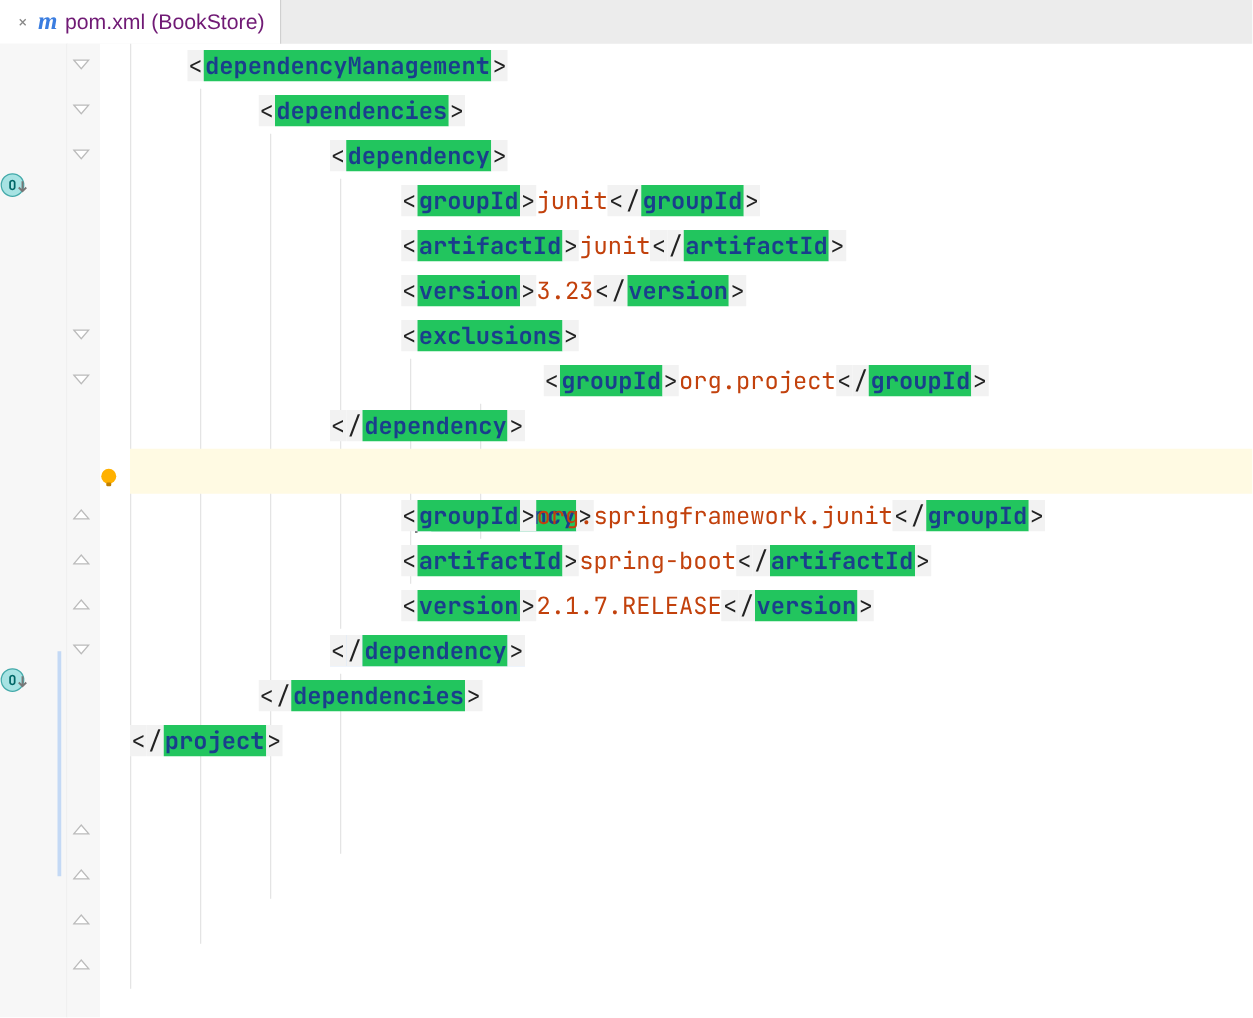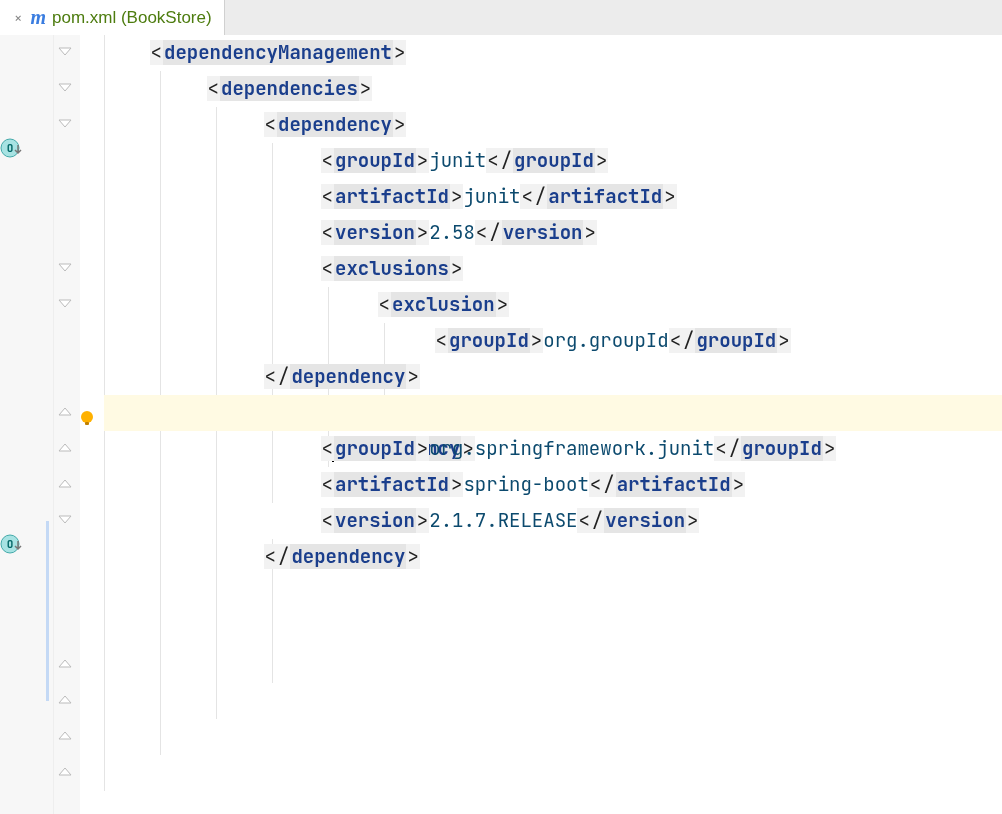--- a/index.html
+++ b/index.html
@@ -34,21 +34,21 @@
   .tab-icon {
     font-weight: bold;
     font-style: italic;
     color: #3a7de0;
     font-size: 20px;
     font-family: serif;
   }
   .tab-label {
     font-family: -apple-system, BlinkMacSystemFont, 'Segoe UI', sans-serif;
     font-size: 17px;
-    color: #4d7c0f;
+    color: #701a75;
   }
   .editor {
     display: flex;
     height: calc(100% - 35px);
   }
   .gutter {
     width: 54px;
     background: #f7f7f7;
     position: relative;
     border-right: 1px solid #eee;
@@ -102,22 +102,22 @@
     bottom: 0;
   }
   .bulb {
     position: absolute;
     left: -26px;
     top: 8px;
     width: 18px;
     height: 18px;
   }
   .bracket { color: #222; background:#f2f2f2; padding:0 1px;}
-  .tag { color: #1a3e8c; font-weight: bold; background:#e5e5e5; padding:0 1px;}
-  .text { color: #0c4a6e; }
+  .tag { color: #1a3e8c; font-weight: bold; background:#22c55e; padding:0 1px;}
+  .text { color: #c2410c; }
   .sel { background: #b3d4ff; }
   .cursor-line .caret {
     display: inline-block;
     width: 2px;
     height: 24px;
     background: #000;
     vertical-align: middle;
     margin-right: -2px;
   }
   .content-wrap { position: relative; padding-left: 24px; }
@@ -232,43 +232,44 @@
     <div class="code-line">    <span class="bracket">&lt;</span><span class="tag">dependencyManagement</span><span class="bracket">&gt;</span></div>
 
     <div class="code-line">         <span class="bracket">&lt;</span><span class="tag">dependencies</span><span class="bracket">&gt;</span></div>
 
     <div class="code-line">              <span class="bracket">&lt;</span><span class="tag">dependency</span><span class="bracket">&gt;</span></div>
 
     <div class="code-line">                   <span class="bracket">&lt;</span><span class="tag">groupId</span><span class="bracket">&gt;</span><span class="text">junit</span><span class="bracket">&lt;</span><span class="bracket">/</span><span class="tag">groupId</span><span class="bracket">&gt;</span></div>
 
     <div class="code-line">                   <span class="bracket">&lt;</span><span class="tag">artifactId</span><span class="bracket">&gt;</span><span class="text">junit</span><span class="bracket">&lt;</span><span class="bracket">/</span><span class="tag">artifactId</span><span class="bracket">&gt;</span></div>
 
-    <div class="code-line">                   <span class="bracket">&lt;</span><span class="tag">version</span><span class="bracket">&gt;</span><span class="text">2.58</span><span class="bracket">&lt;</span><span class="bracket">/</span><span class="tag">version</span><span class="bracket">&gt;</span></div>
+    <div class="code-line">                   <span class="bracket">&lt;</span><span class="tag">version</span><span class="bracket">&gt;</span><span class="text">3.23</span><span class="bracket">&lt;</span><span class="bracket">/</span><span class="tag">version</span><span class="bracket">&gt;</span></div>
 
     <div class="code-line">                   <span class="bracket">&lt;</span><span class="tag">exclusions</span><span class="bracket">&gt;</span></div>
 
-    <div class="code-line">                        <span class="bracket">&lt;</span><span class="tag">exclusion</span><span class="bracket">&gt;</span></div>
-
-    <div class="code-line">                             <span class="bracket">&lt;</span><span class="tag">groupId</span><span class="bracket">&gt;</span><span class="text">org.groupId</span><span class="bracket">&lt;</span><span class="bracket">/</span><span class="tag">groupId</span><span class="bracket">&gt;</span></div>
+
+    <div class="code-line">                             <span class="bracket">&lt;</span><span class="tag">groupId</span><span class="bracket">&gt;</span><span class="text">org.project</span><span class="bracket">&lt;</span><span class="bracket">/</span><span class="tag">groupId</span><span class="bracket">&gt;</span></div>
 
 
 
 
     <div class="code-line">              <span class="bracket">&lt;</span><span class="bracket">/</span><span class="tag">dependency</span><span class="bracket">&gt;</span></div>
 
     <div class="code-line highlighted cursor-line">
       <span class="bulb"><svg width="18" height="18" viewBox="0 0 18 18">
             <circle cx="9" cy="8" r="6" fill="#ffb100"></circle>
             <rect x="7" y="13" width="4" height="3" fill="#c08000" rx="1"></rect>
           </svg></span>              <span class="caret"></span><span class="sel"><span class="bracket">&lt;</span><span class="tag">dependency</span></span><span class="bracket">&gt;</span></div>
 
     <div class="code-line">                   <span class="bracket">&lt;</span><span class="tag">groupId</span><span class="bracket">&gt;</span><span class="text">org.springframework.junit</span><span class="bracket">&lt;</span><span class="bracket">/</span><span class="tag">groupId</span><span class="bracket">&gt;</span></div>
 
     <div class="code-line">                   <span class="bracket">&lt;</span><span class="tag">artifactId</span><span class="bracket">&gt;</span><span class="text">spring-boot</span><span class="bracket">&lt;</span><span class="bracket">/</span><span class="tag">artifactId</span><span class="bracket">&gt;</span></div>
 
     <div class="code-line">                   <span class="bracket">&lt;</span><span class="tag">version</span><span class="bracket">&gt;</span><span class="text">2.1.7.RELEASE</span><span class="bracket">&lt;</span><span class="bracket">/</span><span class="tag">version</span><span class="bracket">&gt;</span></div>
 
     <div class="code-line">              <span class="sel"><span class="bracket">&lt;</span><span class="bracket">/</span><span class="tag">dependency</span><span class="bracket">&gt;</span></span></div>
 
-
-
+    <div class="code-line">         <span class="bracket">&lt;</span><span class="bracket">/</span><span class="tag">dependencies</span><span class="bracket">&gt;</span></div>
+
+
+    <div class="code-line"><span class="bracket">&lt;</span><span class="bracket">/</span><span class="tag">project</span><span class="bracket">&gt;</span></div>
   </div>
 </div>
 
 </body></html>

